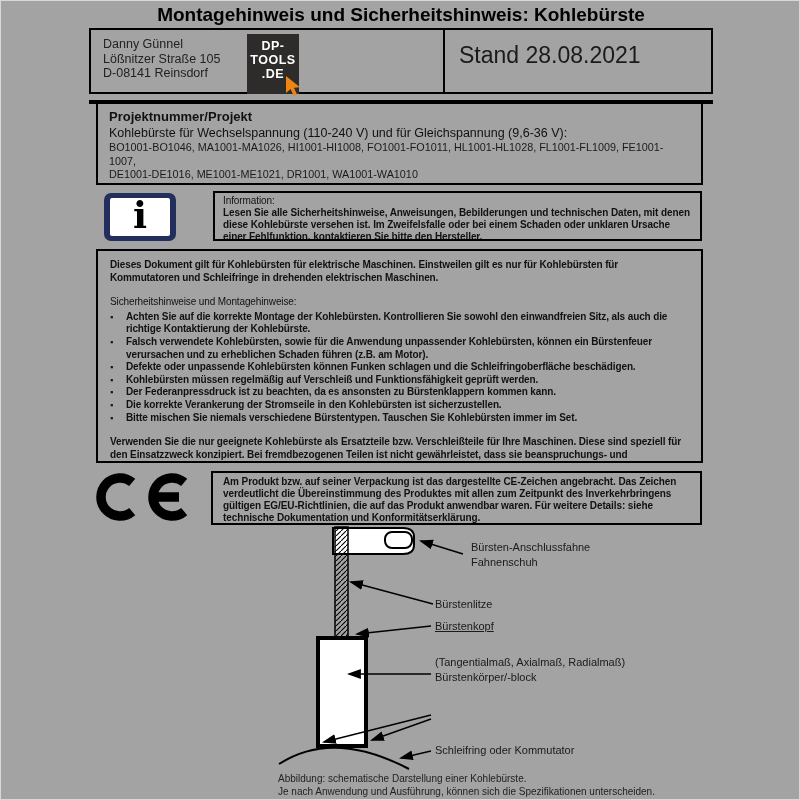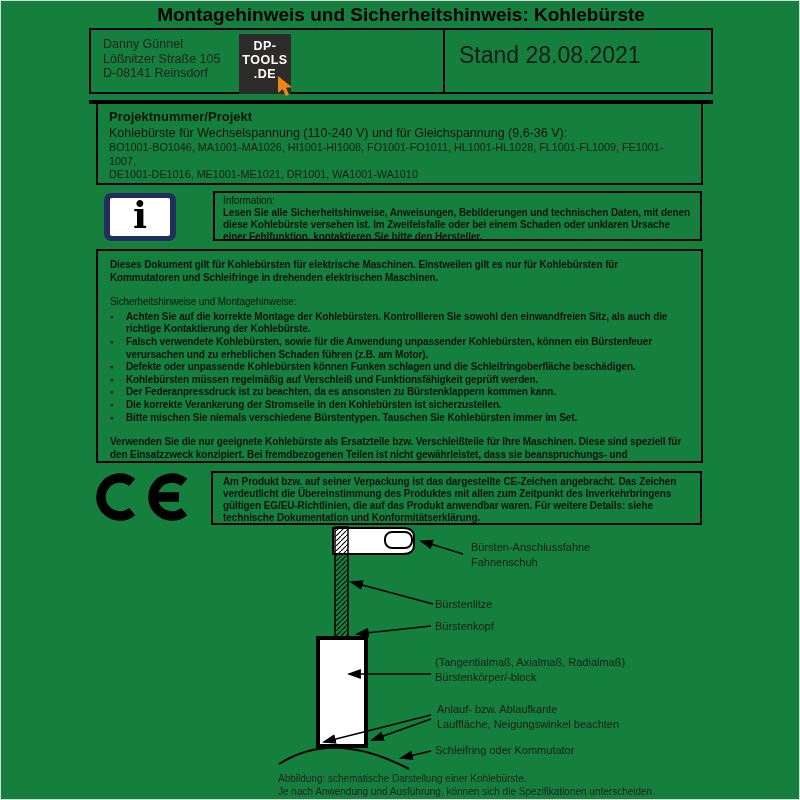--- a/index.html
+++ b/index.html
@@ -1,29 +1,29 @@
 <!DOCTYPE html>
 <html><head>
 <meta charset="utf-8">
 <style>
   html,body{margin:0;padding:0;background:#ffffff;}
   .page{
-    position:relative;width:800px;height:800px;background:#15803d;
+    position:relative;width:800px;height:800px;background:#a3a3a3;
     font-family:"Liberation Sans",sans-serif;color:#111;overflow:hidden;
     box-sizing:border-box;border:1px solid #d8d8d8;
   }
   .abs{position:absolute;}
   
   .title{left:0;top:3px;width:800px;text-align:center;font-size:19px;font-weight:bold;color:#000;}
   
   .header-box{left:88px;top:27px;width:624px;height:66px;border:2px solid #000;display:flex;box-sizing:border-box;}
   .header-left{position:relative;width:352px;height:100%;}
   .header-right{position:relative;flex:1;border-left:2px solid #000;}
   .address{position:absolute;left:12px;top:7px;font-size:12.5px;line-height:14.5px;color:#222;}
-  .logo{position:absolute;left:148px;top:4px;width:52px;height:60px;background:#2d2c2a;color:#fff;
+  .logo{position:absolute;left:156px;top:4px;width:52px;height:60px;background:#2d2c2a;color:#fff;
         font-weight:bold;font-size:12.5px;line-height:14px;text-align:center;padding-top:5px;box-sizing:border-box;letter-spacing:.5px;}
   .logo .cursor{position:absolute;right:-6px;bottom:-4px;}
   .stand{position:absolute;left:14px;top:12px;font-size:23px;color:#1a1a1a;}
   
   .rule{left:88px;top:99px;width:624px;height:4px;background:#000;}
   
   .project-box{left:95px;top:103px;width:607px;height:81px;border:2px solid #000;border-top:none;box-sizing:border-box;padding:5px 11px;overflow:hidden;}
   .project-heading{font-size:13px;font-weight:bold;line-height:16px;}
   .project-sub{font-size:12.5px;line-height:16px;}
   .project-codes{font-size:10.8px;line-height:13.5px;color:#1a1a1a;}
@@ -171,28 +171,24 @@
       <line x1="430" y1="718" x2="371" y2="739" marker-end="url(#ah)"></line>
       <line x1="430" y1="750" x2="400" y2="757" marker-end="url(#ah)"></line>
     </g>
   </svg>
 
   <div class="abs dlabel" style="left:470px;top:539px;">
     <div>Bürsten-Anschlussfahne</div>
     <div>Fahnenschuh</div>
   </div>
   <div class="abs dlabel" style="left:434px;top:596px;">Bürstenlitze</div>
-  <div class="abs dlabel" style="left:434px;top:618px;">Bürstenkopf</div>
+  <div class="abs dlabel" style="left:434px;top:618px;text-decoration:underline;">Bürstenkopf</div>
   <div class="abs dlabel" style="left:434px;top:654px;">
     <div>(Tangentialmaß, Axialmaß, Radialmaß)</div>
     <div>Bürstenkörper/-block</div>
-  </div>
-  <div class="abs dlabel" style="left:436px;top:701px;">
-    <div>Anlauf- bzw. Ablaufkante</div>
-    <div>Lauffläche, Neigungswinkel beachten</div>
   </div>
   <div class="abs dlabel" style="left:434px;top:742px;">Schleifring oder Kommutator</div>
 
   <div class="abs caption">
     <div>
       <span class="b">Abbildung:</span><span> schematische Darstellung einer Kohlebürste.</span>
     </div>
     <div>Je nach Anwendung und Ausführung, können sich die Spezifikationen unterscheiden.</div>
   </div>
 

